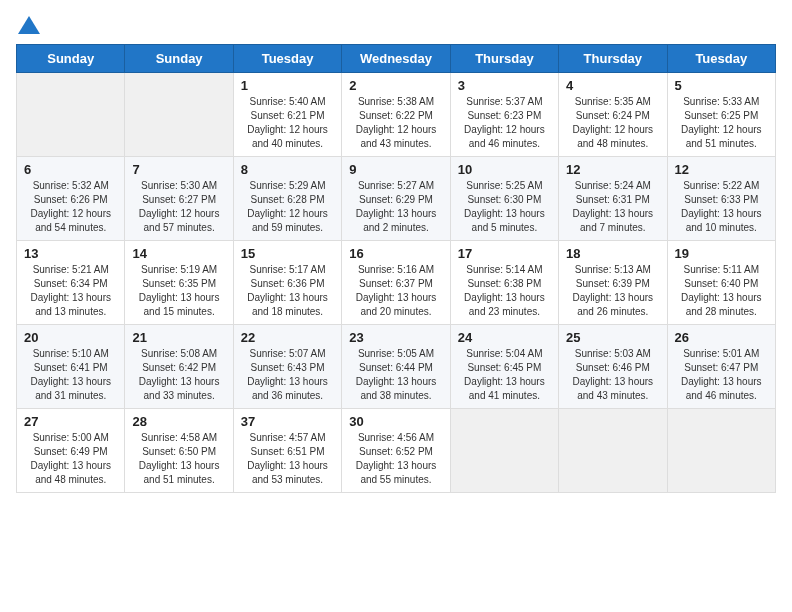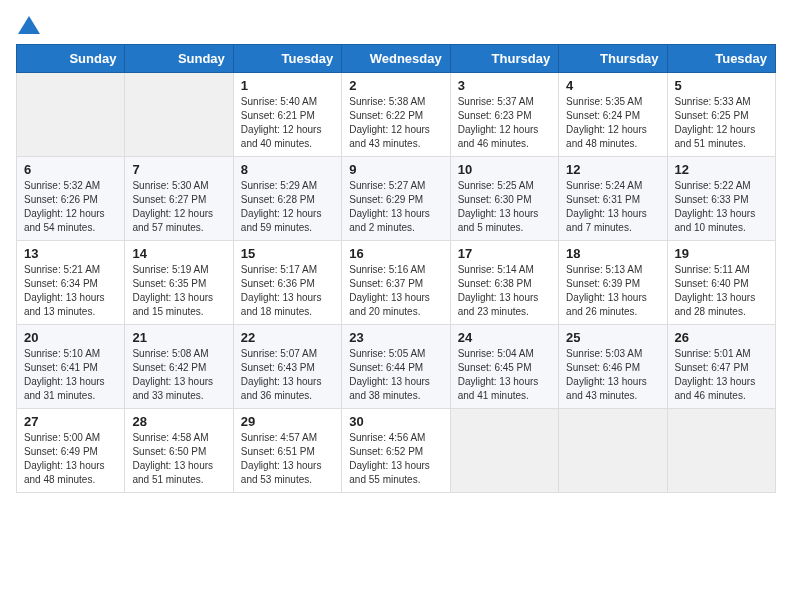--- a/index.html
+++ b/index.html
@@ -39,21 +39,21 @@
       color: #444;
     }
     .calendar {
       width: 100%;
       border-collapse: collapse;
       border: 1px solid #ccc;
     }
     .calendar th {
       background: #2176c7;
       color: #fff;
-      text-align: right;
+      text-align: center;
       padding: 6px 8px;
       font-size: 13px;
       font-weight: bold;
       border: 1px solid #1a5fa0;
     }
     .calendar td {
       vertical-align: top;
       padding: 5px 7px;
       border: 1px solid #ddd;
       width: 107px;
@@ -70,20 +70,21 @@
       font-size: 13px;
       font-weight: bold;
       color: #222;
       display: block;
       margin-bottom: 2px;
     }
     .day-detail {
       font-size: 10px;
       color: #333;
       line-height: 1.4;
+      text-align: center;
     }
     .row-bg-1 td { background: #fff; }
     .row-bg-2 td { background: #f5f7fa; }
   </style>
 </head>
 <body>
 
 <div class="header-area">
   <div class="logo">
     <div class="logo-row">
@@ -234,21 +235,21 @@
       <tr class="row-bg-1">
         <td>
           <span class="day-num">27</span>
           <div class="day-detail">Sunrise: 5:00 AM<br>Sunset: 6:49 PM<br>Daylight: 13 hours and 48 minutes.</div>
         </td>
         <td>
           <span class="day-num">28</span>
           <div class="day-detail">Sunrise: 4:58 AM<br>Sunset: 6:50 PM<br>Daylight: 13 hours and 51 minutes.</div>
         </td>
         <td>
-          <span class="day-num">29</span>
+          <span class="day-num">37</span>
           <div class="day-detail">Sunrise: 4:57 AM<br>Sunset: 6:51 PM<br>Daylight: 13 hours and 53 minutes.</div>
         </td>
         <td>
           <span class="day-num">30</span>
           <div class="day-detail">Sunrise: 4:56 AM<br>Sunset: 6:52 PM<br>Daylight: 13 hours and 55 minutes.</div>
         </td>
         <td class="empty" style="background: rgb(240, 240, 240);"></td>
         <td class="empty" style="background: rgb(240, 240, 240);"></td>
         <td class="empty" style="background: rgb(240, 240, 240);"></td>
       </tr>

